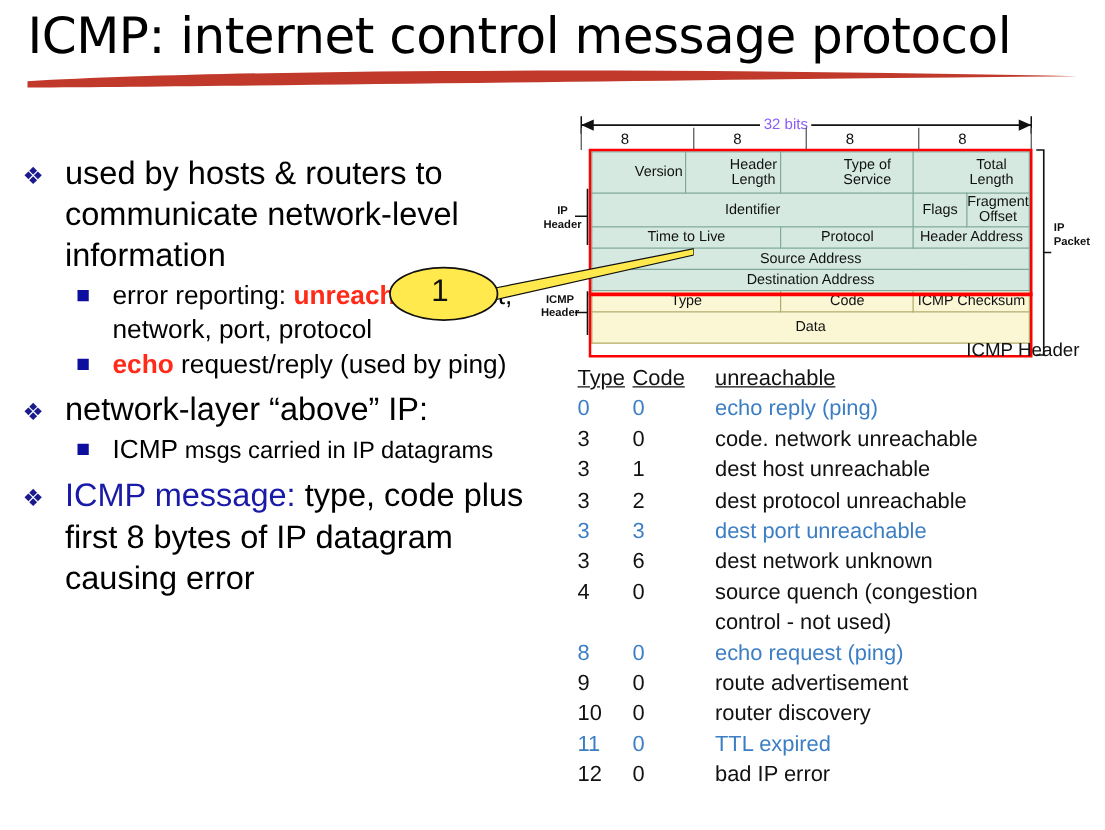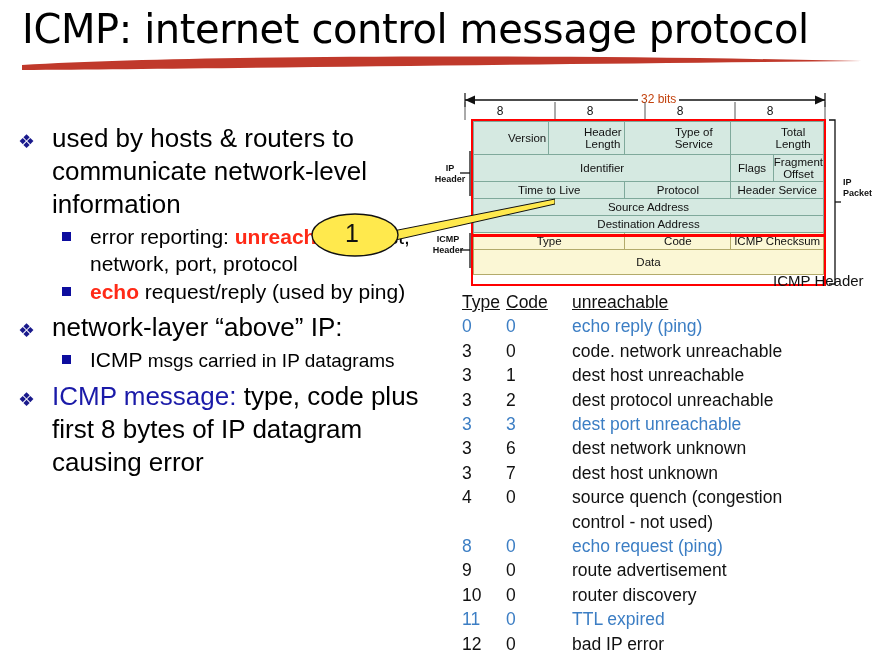--- a/index.html
+++ b/index.html
@@ -30,21 +30,21 @@
   .hl-blue{color:#1a1aa8;}
 
   .b2{position:relative;padding-left:90px;margin-bottom:1px;
       font-size:21px;line-height:27px;color:#000;}
   .b2 .sq{position:absolute;left:62px;top:9px;width:9px;height:9px;background:#0d0d9e;}
   .hl-red{color:#ff2a17;font-weight:bold;}
   .small-caps{font-size:19px;}
   .dg-label{position:absolute;font-size:9px;font-weight:bold;color:#111;
             text-align:center;line-height:11px;
             font-family:"Liberation Sans",sans-serif;}
-  .bits-label{position:absolute;font-size:12px;color:#c2410c;background:#fff;padding:0 3px;margin-left:30px;}
+  .bits-label{position:absolute;font-size:12px;color:#8b5cf6;background:#fff;padding:0 3px;}
   .colhdr{position:absolute;font-size:12px;color:#111;text-align:center;}
 
   table.ipt{position:absolute;left:473px;top:121px;border-collapse:collapse;
             width:351px;}
   table.ipt td{
     border:1px solid #7fa99b;
     background:#d5e9e1;
     font-size:11.5px;color:#111;
     text-align:center;height:14px;padding:1px 0;
     font-family:"Liberation Sans",sans-serif;
@@ -146,21 +146,21 @@
       <td class="tall" colspan="3">Total Length</td>
     </tr>
     <tr>
       <td colspan="3">Identifier</td>
       <td style="width:48px;">Flags</td>
       <td colspan="2">Fragment Offset</td>
     </tr>
     <tr>
       <td colspan="2">Time to Live</td>
       <td>Protocol</td>
-      <td colspan="3">Header Service</td>
+      <td colspan="3">Header Address</td>
     </tr>
     <tr>
       <td colspan="6">Source Address</td>
     </tr>
     <tr>
       <td colspan="6">Destination Address</td>
     </tr>
     <tr>
       <td class="icmp" colspan="2">Type</td>
       <td class="icmp">Code</td>
@@ -218,21 +218,20 @@
     <span class="row"><span class="c-type">3</span><span class="c-code">0</span><span class="c-desc">code. network unreachable</span></span>
 
     <span class="row"><span class="c-type">3</span><span class="c-code">1</span><span class="c-desc">dest host unreachable</span></span>
 
     <span class="row"><span class="c-type">3</span><span class="c-code">2</span><span class="c-desc">dest protocol unreachable</span></span>
 
     <span class="row blue"><span class="c-type">3</span><span class="c-code">3</span><span class="c-desc">dest port unreachable</span></span>
 
     <span class="row"><span class="c-type">3</span><span class="c-code">6</span><span class="c-desc">dest network unknown</span></span>
 
-    <span class="row"><span class="c-type">3</span><span class="c-code">7</span><span class="c-desc">dest host unknown</span></span>
 
     <span class="row"><span class="c-type">4</span><span class="c-code">0</span><span class="c-desc">source quench (congestion</span></span>
     <span class="cont"><span class="pad"></span><span>control - not used)</span></span>
 
     <span class="row blue"><span class="c-type">8</span><span class="c-code">0</span><span class="c-desc">echo request (ping)</span></span>
 
     <span class="row"><span class="c-type">9</span><span class="c-code">0</span><span class="c-desc">route advertisement</span></span>
 
     <span class="row"><span class="c-type">10</span><span class="c-code">0</span><span class="c-desc">router discovery</span></span>
 

